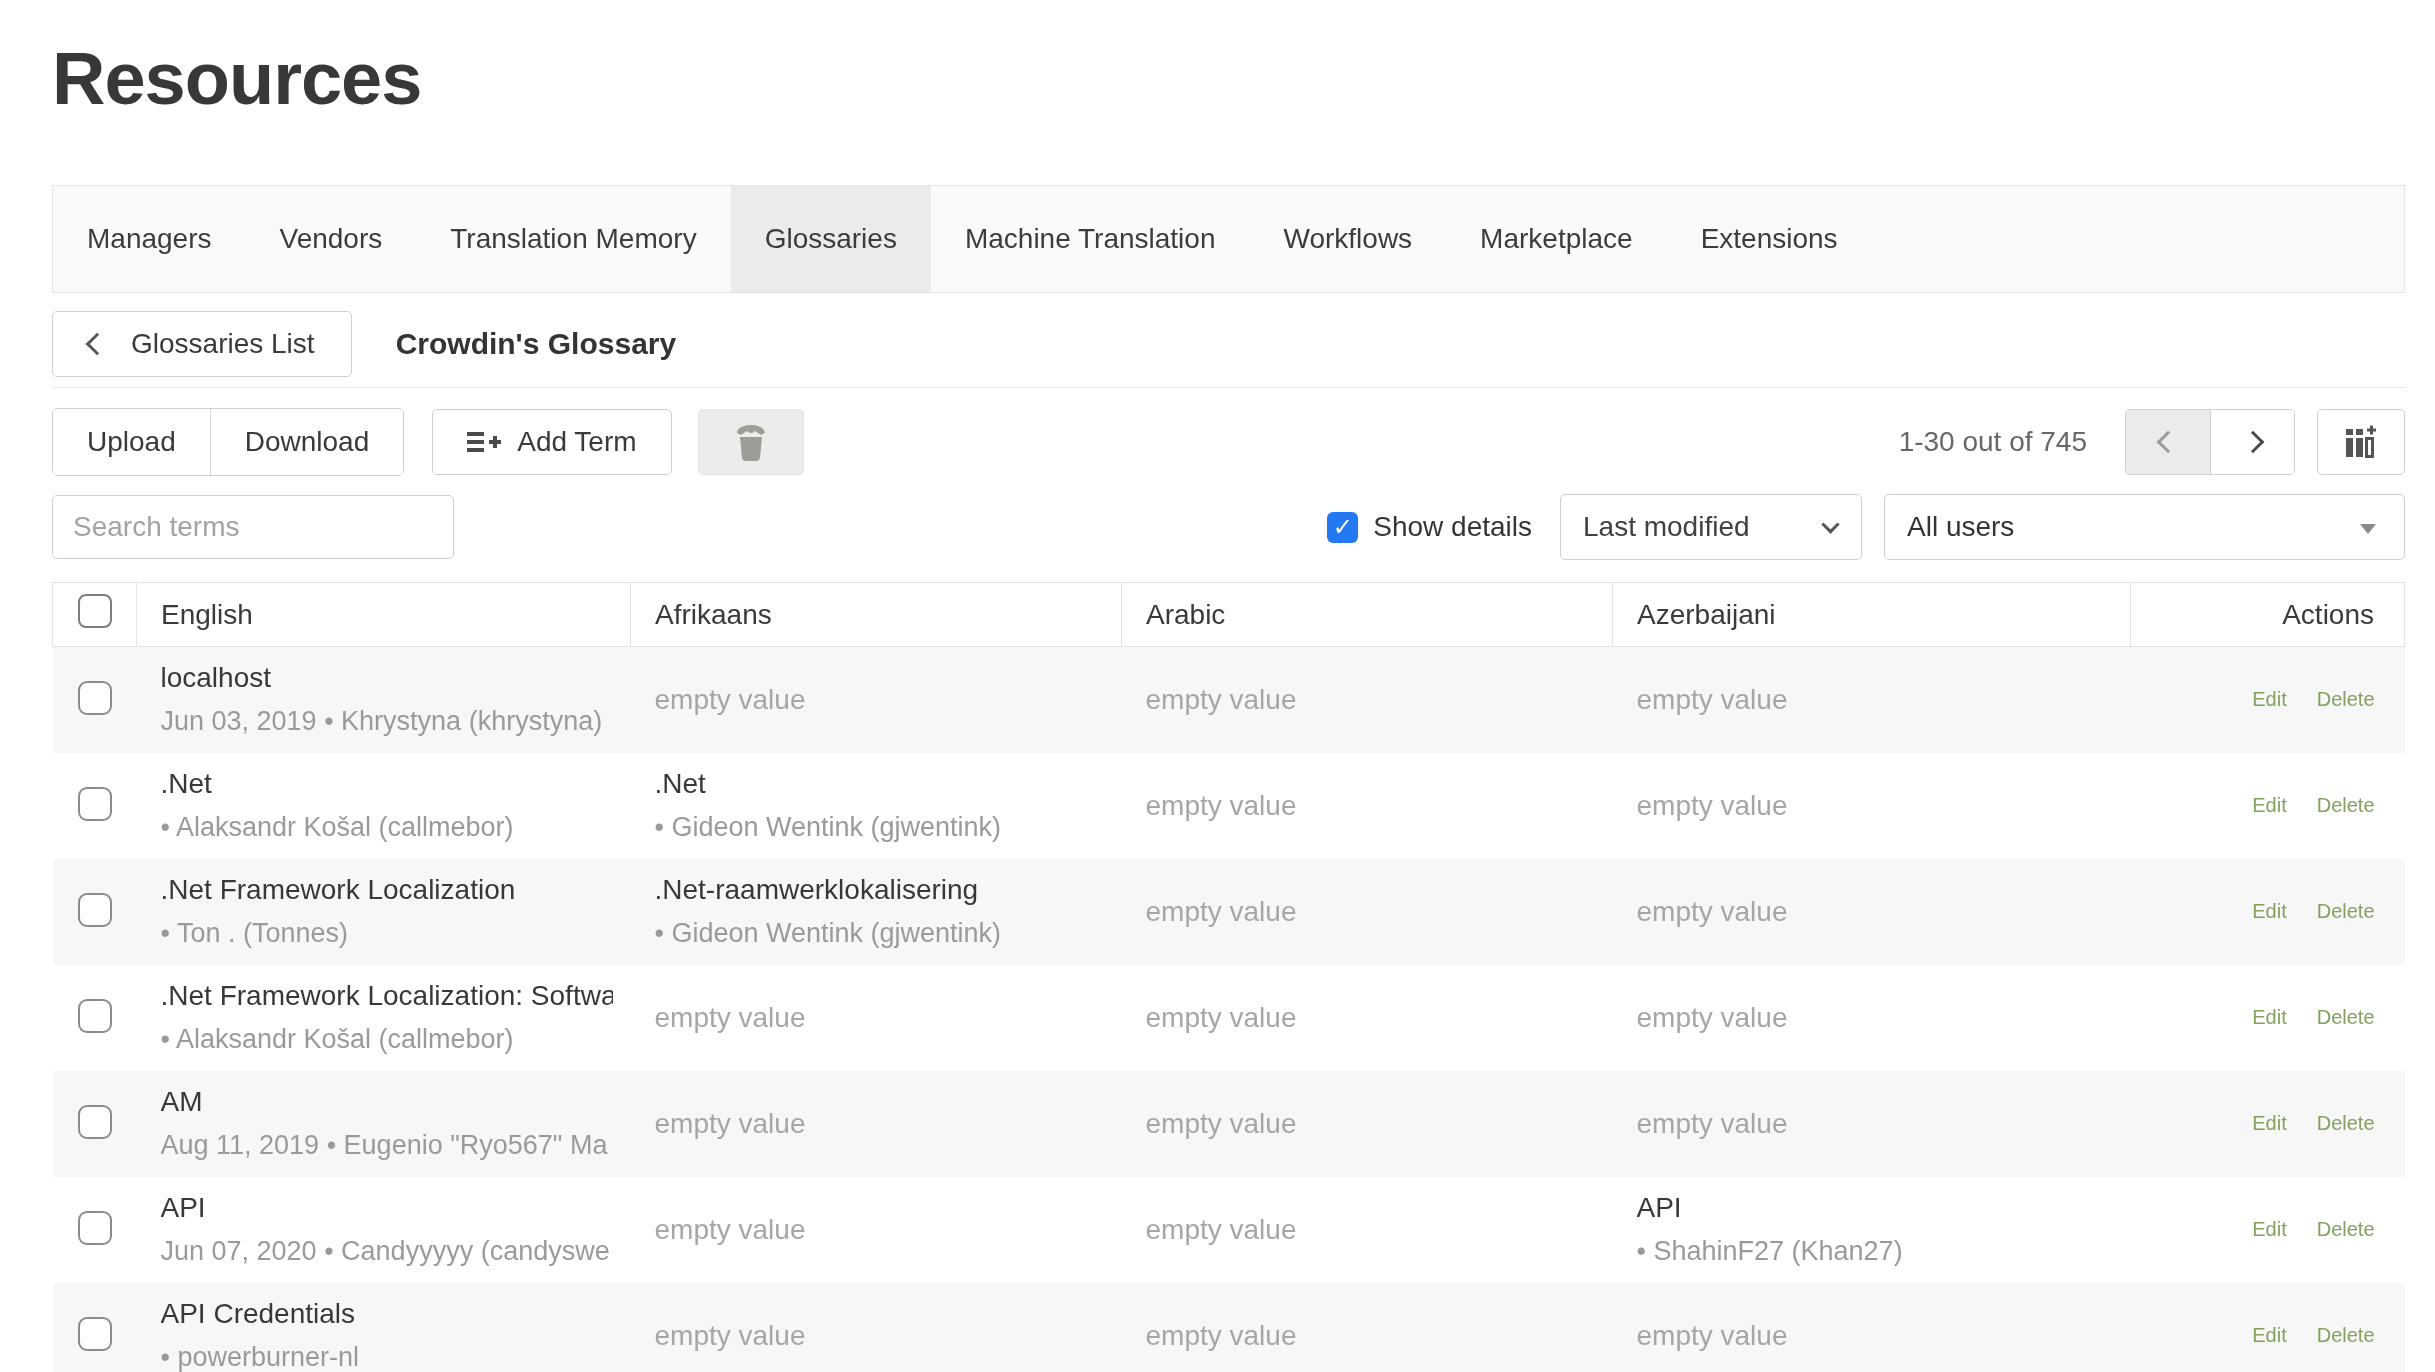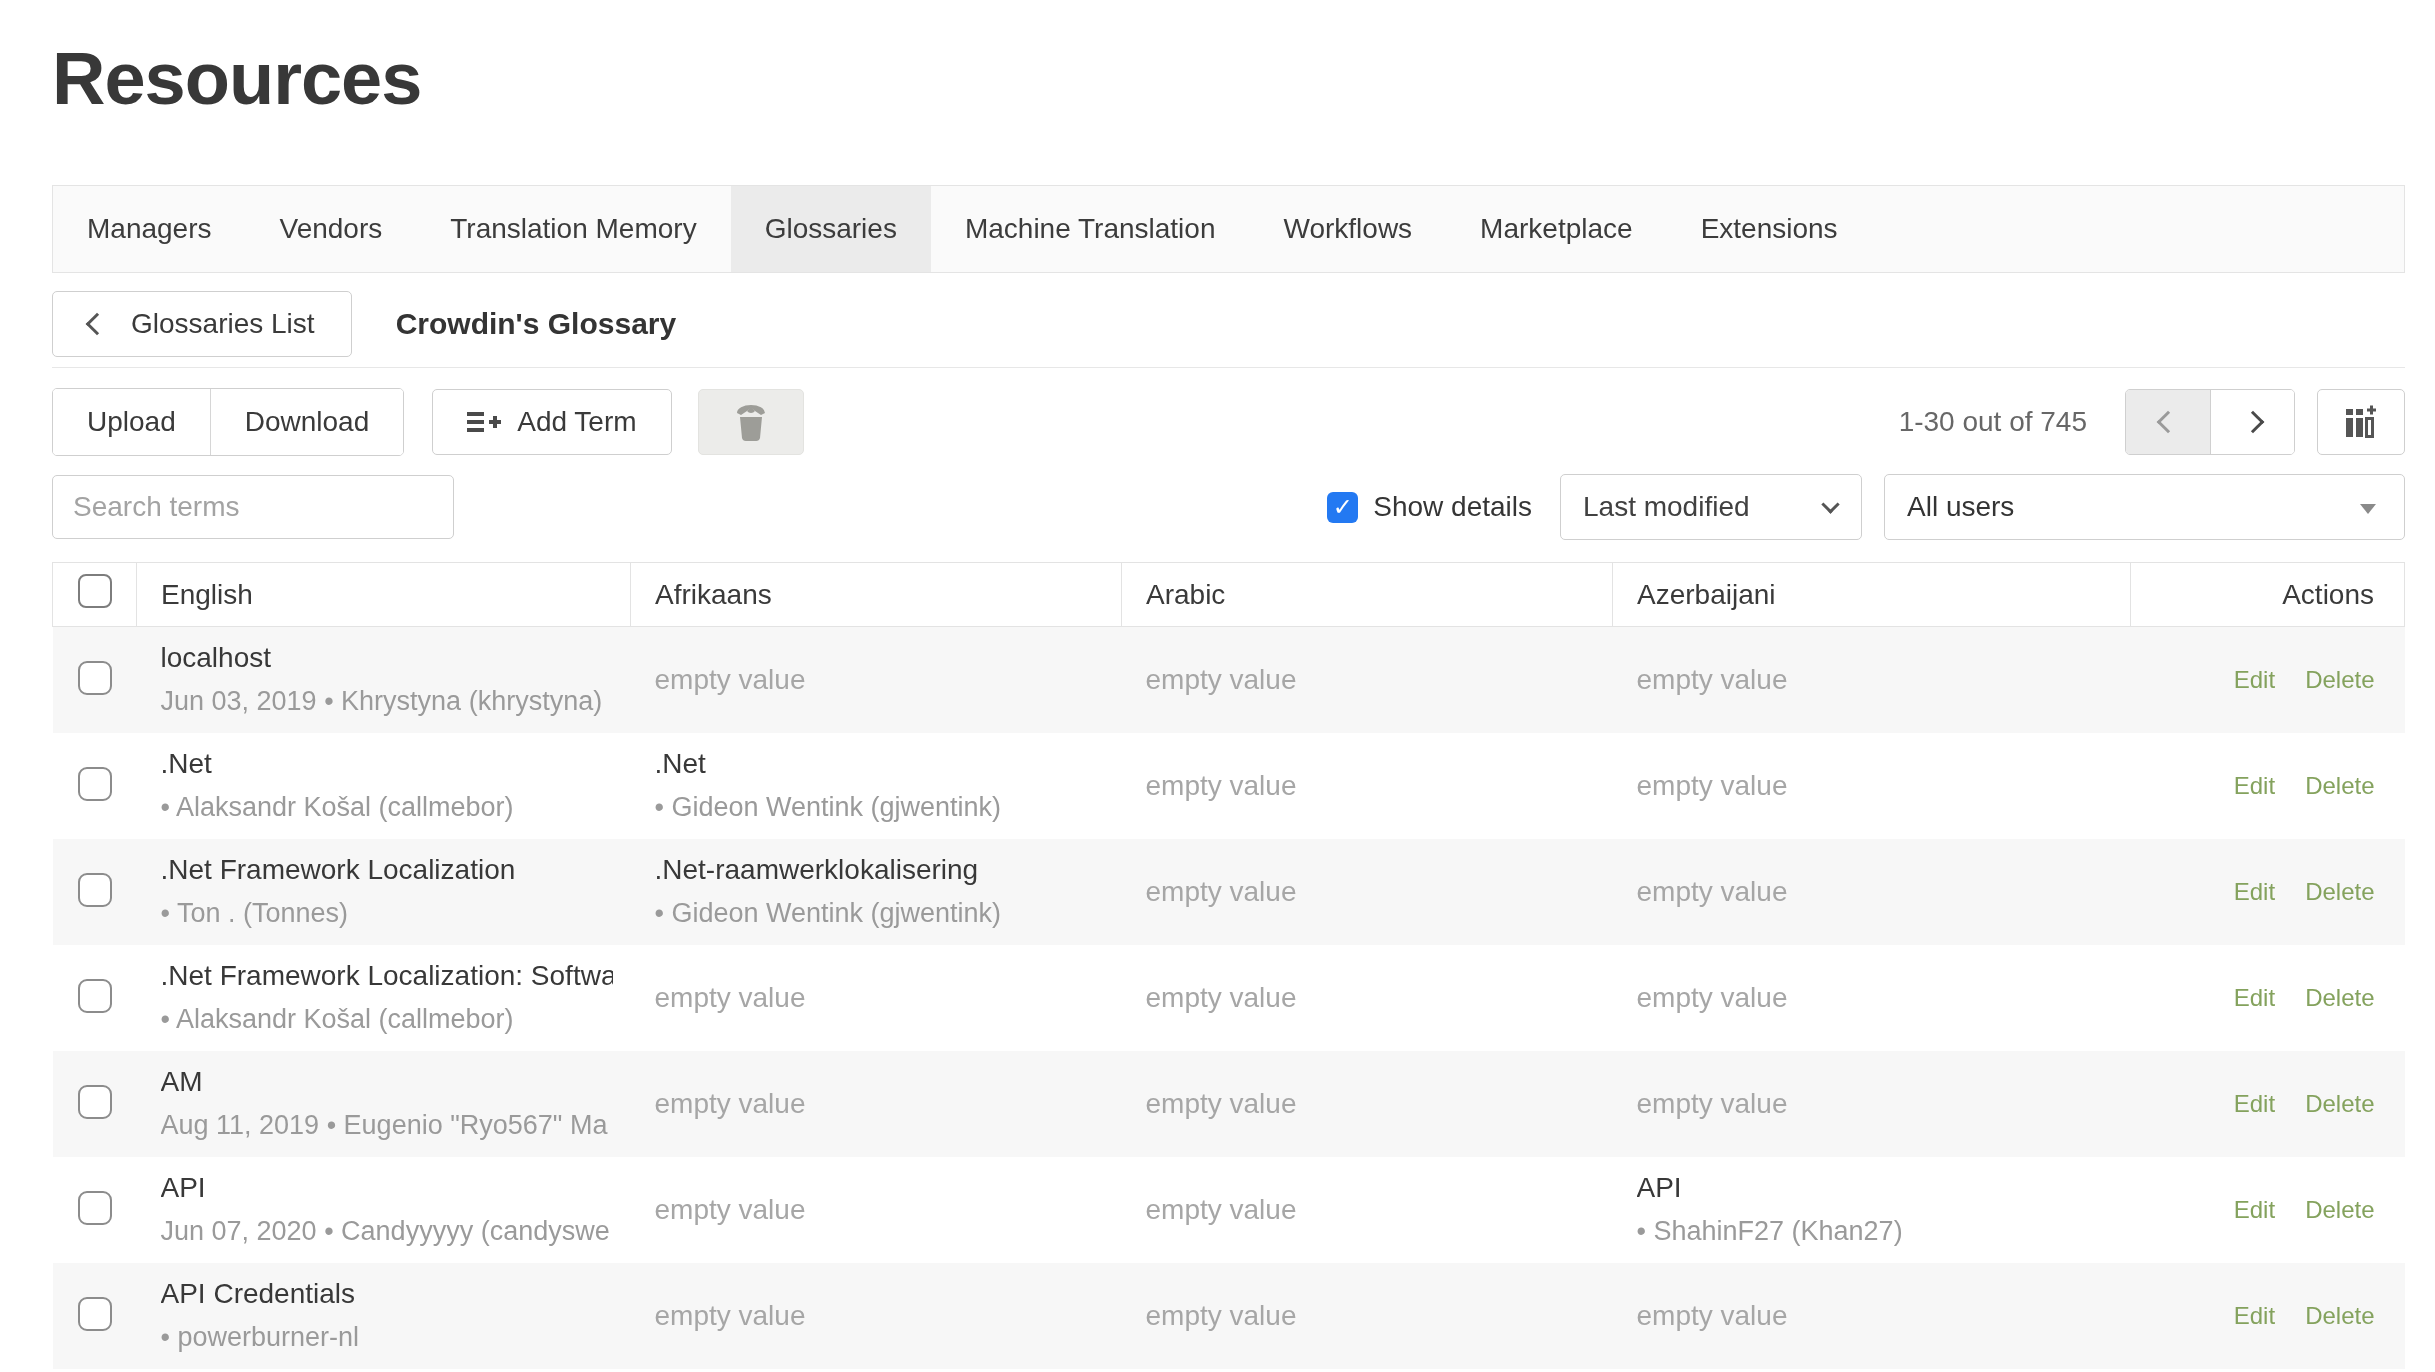--- a/index.html
+++ b/index.html
@@ -4,21 +4,21 @@
 <style>
   * { box-sizing: border-box; margin: 0; padding: 0; }
   html, body { width: 2435px; height: 1372px; overflow: hidden; background: #fff; }
   body { font-family: "Liberation Sans", "DejaVu Sans", sans-serif; color: #3a3a3a; }
   .container { padding: 36px 30px 0 52px; }
 
   
   .page-title { font-size: 74px; font-weight: 700; color: #383838; letter-spacing: -1px; margin-bottom: 64px; }
 
   
-  .tabbar { display: flex; align-items: stretch; height: 88px; background: #fafafa; border: 1px solid #e4e4e4; }
+  .tabbar { display: flex; align-items: stretch; height: 108px; background: #fafafa; border: 1px solid #e4e4e4; }
   .tab { display: flex; align-items: center; padding: 0 34px; font-size: 28px; color: #3c3c3c; cursor: pointer; white-space: nowrap; }
   .tab.active { background: #ebebeb; }
 
   
   .crumb-row { display: flex; align-items: center; margin-top: 18px; }
   .back-btn { display: flex; align-items: center; gap: 26px; height: 66px; padding: 0 36px; background: #fff;
               border: 1px solid #cfcfcf; border-radius: 5px; font-size: 28px; color: #3a3a3a; cursor: pointer; }
   .chev { display: inline-block; width: 16px; height: 16px; border-left: 3px solid #555; border-bottom: 3px solid #555; }
   .chev-left { transform: rotate(45deg); }
   .chev-right { transform: rotate(-135deg); }
@@ -71,21 +71,21 @@
   tbody tr { height: 106px; }
   tbody tr:nth-child(odd) { background: #f7f7f7; }
   td { vertical-align: middle; padding: 0 18px 0 24px; overflow: hidden; }
   td.cell-check { padding: 0; text-align: center; }
   .cb-empty { display: inline-block; width: 34px; height: 34px; border: 2px solid #8c8c8c; border-radius: 9px; background: #fff; cursor: pointer; }
   thead .cb-empty { border-radius: 8px; border-color: #7d7d7d; }
   .term { font-size: 28px; color: #383838; white-space: nowrap; overflow: hidden; margin-bottom: 12px; }
   .detail { font-size: 27px; color: #9a9a9a; white-space: nowrap; overflow: hidden; }
   .empty { font-size: 28px; color: #a6a6a6; }
   td.cell-actions { text-align: right; padding-right: 30px; white-space: nowrap; }
-  .action-link { font-size: 24px; color: #84a25d; text-decoration: none; margin-left: 30px; cursor: pointer; }
+  .action-link { font-size: 20px; color: #84a25d; text-decoration: none; margin-left: 30px; cursor: pointer; }
 
   
   .icon-svg { display: block; }
 </style>
 </head>
 <body>
 
 <div class="container">
 
   <h1 class="page-title">Resources</h1>

